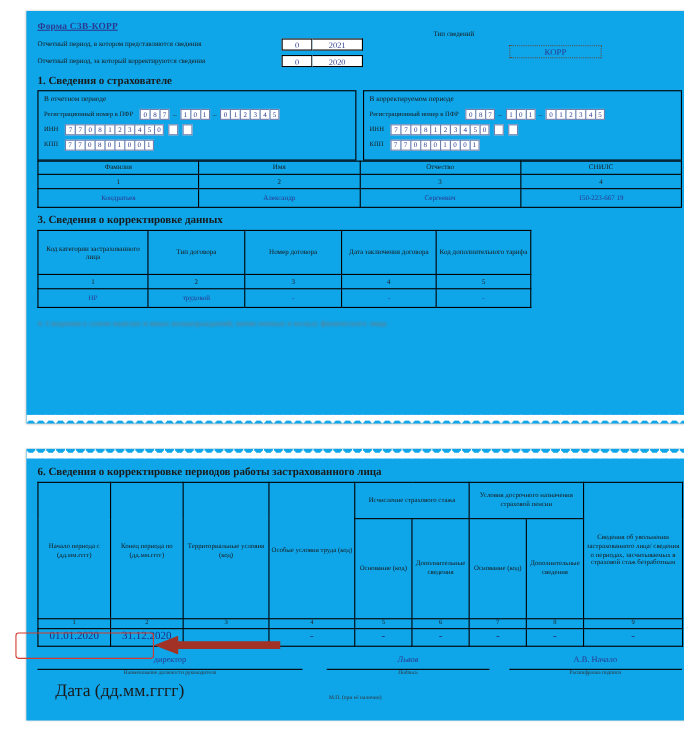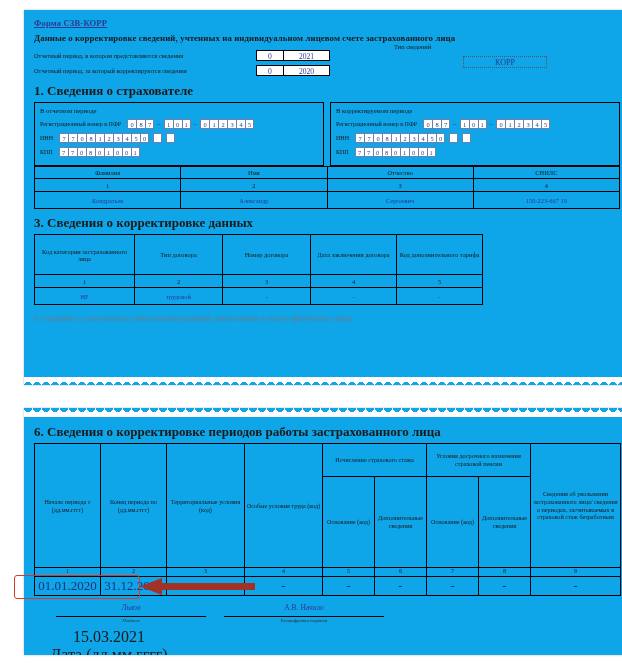--- a/index.html
+++ b/index.html
@@ -38,21 +38,21 @@
 
   
   .form-code{
     font-size:8.5px;font-weight:bold;color:#2b3a8f;
     text-decoration:underline;letter-spacing:.2px;
   }
   .doc-title{
     font-size:8.8px;font-weight:bold;margin-top:5px;letter-spacing:.1px;
   }
   .sec-title{
-    font-size:13px;font-weight:bold;margin:6px 0 3px 0;
+    font-size:10px;font-weight:bold;margin:6px 0 3px 0;
   }
   .lbl{font-size:6.4px;}
 
   
   .period-block{margin-top:6px;}
   .period-row{display:flex;align-items:center;height:13px;margin-bottom:2px;}
   .period-row .lbl{width:222px;}
   .pcell{
     border:1px solid #000;height:11px;line-height:11px;text-align:center;
     font-size:7.6px;color:#2b3a8f;background:#fff;box-sizing:border-box;
@@ -108,21 +108,21 @@
   }
 
   
   table.t6{border-collapse:collapse;width:100%;table-layout:fixed;}
   table.t6 td,table.t6 th{
     border:1px solid #000;text-align:center;vertical-align:middle;
     font-size:6.2px;font-weight:normal;padding:1px;line-height:1.25;
   }
   table.t6 .hcell{height:118px;}
   table.t6 .numrow td{height:8px;font-size:6px;padding:0;}
-  table.t6 .valrow td{height:13px;font-size:13px;color:#1f2f7a;}
+  table.t6 .valrow td{height:13px;font-size:10px;color:#1f2f7a;}
 
   
   .hl-box{
     position:absolute;border:1.4px solid #d33b2c;border-radius:3px;
     pointer-events:none;
   }
   .arrow{position:absolute;pointer-events:none;}
 
   
   .sig{display:flex;margin-top:7px;}
@@ -138,21 +138,20 @@
 </style>
 </head>
 <body>
 
 <div class="page">
 
   <div class="frag" id="frag-top">
     <div class="inner">
 
       <div class="form-code">Форма СЗВ-КОРР</div>
-      <div class="doc-title">Данные о корректировке сведений, учтенных на индивидуальном лицевом счете застрахованного лица</div>
 
       <div class="period-block">
         <div class="period-row">
           <span class="lbl">Отчетный период, в котором представляются сведения</span>
           <span class="pcell mon">0</span>
           <span class="pcell yr">2021</span>
           <span class="type-wrap">
             <span class="lbl">Тип сведений</span>
             <span class="type-box">КОРР</span>
           </span>
@@ -421,33 +420,36 @@
               <td>-</td>
               <td>-</td>
               <td>-</td>
               <td>-</td>
               <td>-</td>
             </tr>
       </tbody>
         </table>
 
       <div class="sig">
+        <div class="col sig-c1">
+          <div class="ln">директор</div>
+          <div class="cap">Наименование должности руководителя</div>
+        </div>
         <div class="col sig-c2">
           <div class="ln">Львов</div>
           <div class="cap">Подпись</div>
         </div>
         <div class="col sig-c3">
           <div class="ln">А.В. Начало</div>
           <div class="cap">Расшифровка подписи</div>
         </div>
       </div>
 
       <div class="daterow">
         <div class="col">
-          <div class="ln">15.03.2021</div>
           <div class="cap">Дата (дд.мм.гггг)</div>
         </div>
         <div class="mp">М.П. (при её наличии)</div>
       </div>
 
     </div>
   </div>
 
   <div class="hl-box" id="hl" style="left: 14px; top: 575px; width: 124px; height: 22px; border-color: rgb(211, 59, 44);"></div>
 

